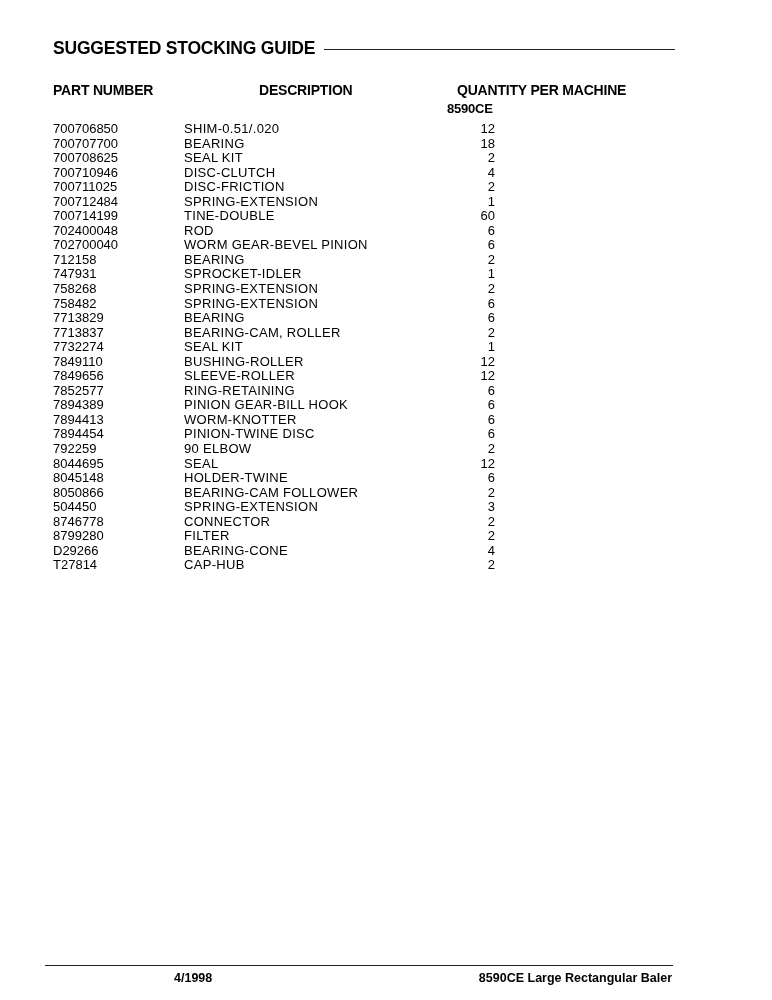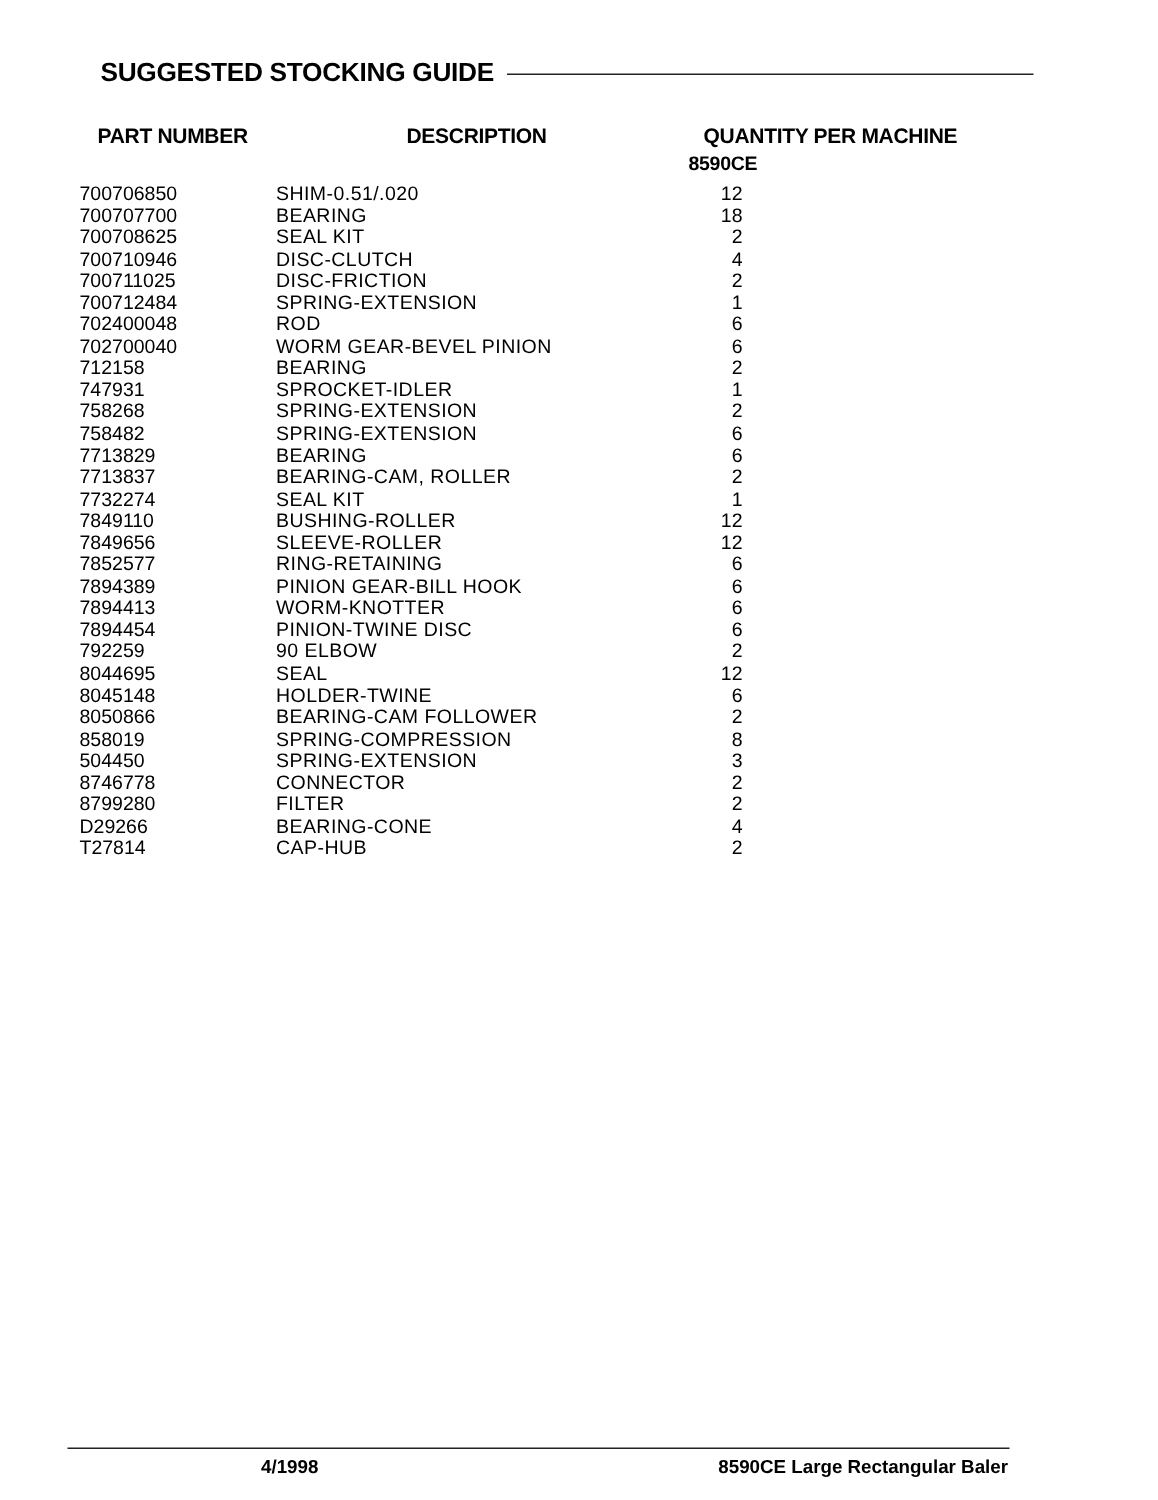--- a/index.html
+++ b/index.html
@@ -1,31 +1,31 @@
 <!DOCTYPE html>
 <html><head>
 <meta charset="utf-8">
 <style>
   html, body { margin: 0; padding: 0; background: #ffffff; }
   body {
     width: 772px; height: 1000px; position: relative; overflow: hidden;
     font-family: "Liberation Sans", sans-serif; color: #000;
   }
   .title-row {
-    position: absolute; left: 67px; top: 38px; width: 622px;
+    position: absolute; left: 53px; top: 38px; width: 622px;
     display: flex; align-items: center;
   }
   .title {
     font-weight: bold; font-size: 17.5px; letter-spacing: -0.2px; white-space: nowrap;
   }
   .title-rule {
     flex: 1; height: 0; border-top: 1.3px solid #222; margin-left: 9px; margin-top: 1px;
   }
   .col-head {
-    position: absolute; font-weight: bold; font-size: 14px; letter-spacing: -0.2px; white-space: nowrap; margin-left: 12px;
+    position: absolute; font-weight: bold; font-size: 14px; letter-spacing: -0.2px; white-space: nowrap;
   }
   .h-part { left: 53px; top: 82px; }
   .h-desc { left: 259px; top: 82px; }
   .h-qty  { left: 457px; top: 82px; }
   .h-model { left: 447px; top: 101px; font-size: 13px; }
   .rows {
     position: absolute; left: 53px; top: 122px; width: 460px;
   }
   .row {
     position: relative; height: 14.55px; font-size: 13px; line-height: 14.55px; white-space: nowrap;
@@ -82,20 +82,25 @@
       <span class="pn">700711025</span>
       <span class="desc">DISC-FRICTION</span>
       <span class="qty">2</span>
     </div>
     <div class="row">
       <span class="pn">700712484</span>
       <span class="desc">SPRING-EXTENSION</span>
       <span class="qty">1</span>
     </div>
     <div class="row">
+      <span class="pn">700714199</span>
+      <span class="desc">TINE-DOUBLE</span>
+      <span class="qty">60</span>
+    </div>
+    <div class="row">
       <span class="pn">702400048</span>
       <span class="desc">ROD</span>
       <span class="qty">6</span>
     </div>
     <div class="row">
       <span class="pn">702700040</span>
       <span class="desc">WORM GEAR-BEVEL PINION</span>
       <span class="qty">6</span>
     </div>
     <div class="row">
@@ -177,25 +182,20 @@
       <span class="pn">8045148</span>
       <span class="desc">HOLDER-TWINE</span>
       <span class="qty">6</span>
     </div>
     <div class="row">
       <span class="pn">8050866</span>
       <span class="desc">BEARING-CAM FOLLOWER</span>
       <span class="qty">2</span>
     </div>
     <div class="row">
-      <span class="pn">858019</span>
-      <span class="desc">SPRING-COMPRESSION</span>
-      <span class="qty">8</span>
-    </div>
-    <div class="row">
       <span class="pn">504450</span>
       <span class="desc">SPRING-EXTENSION</span>
       <span class="qty">3</span>
     </div>
     <div class="row">
       <span class="pn">8746778</span>
       <span class="desc">CONNECTOR</span>
       <span class="qty">2</span>
     </div>
     <div class="row">

